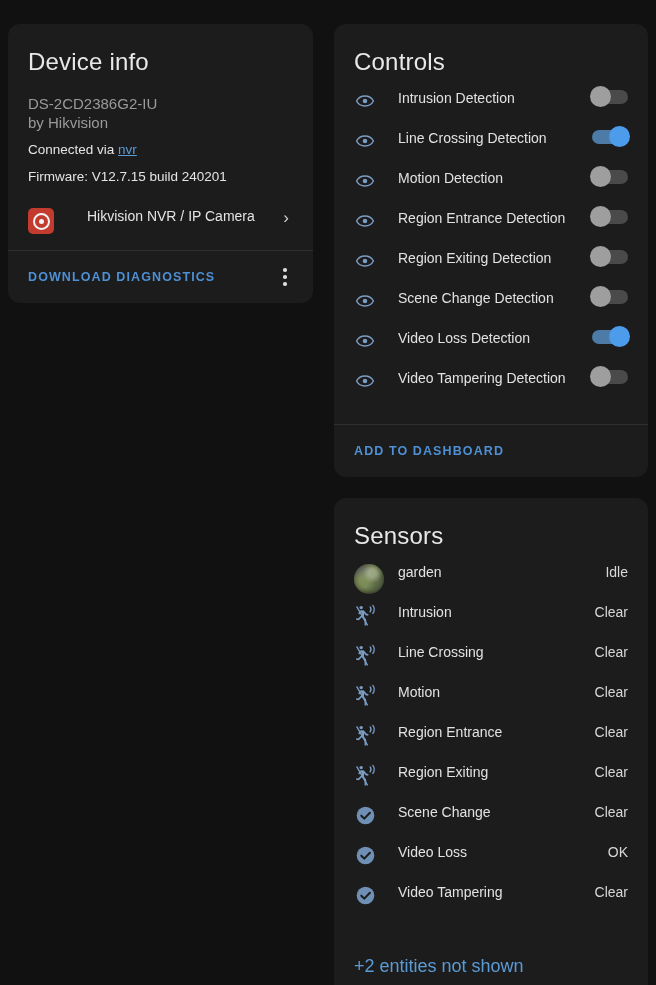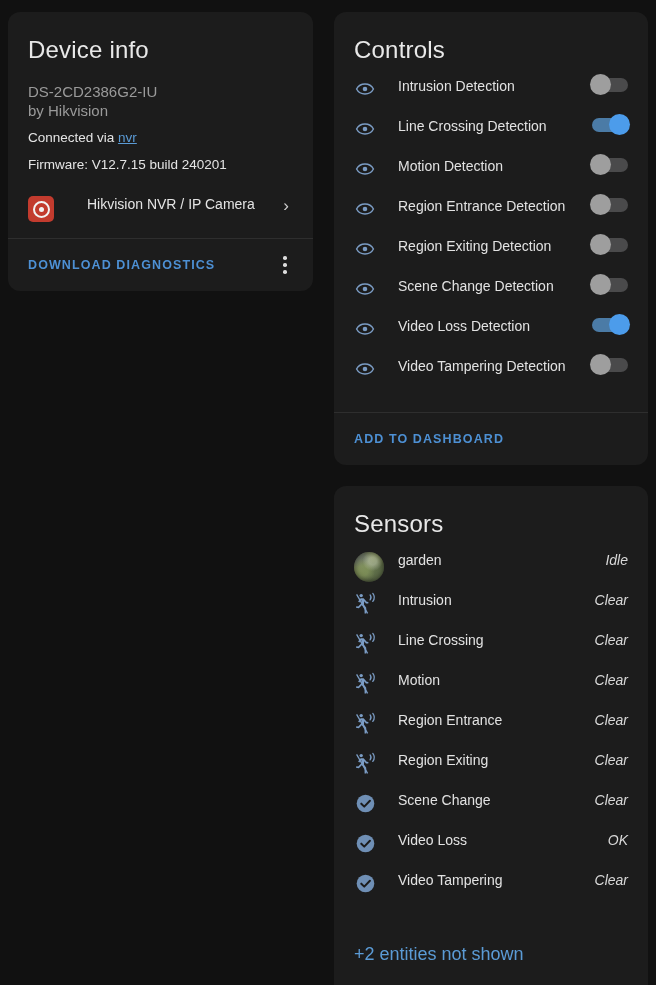--- a/index.html
+++ b/index.html
@@ -14,21 +14,21 @@
 
   .page {
     position: relative;
     width: 656px;
     height: 985px;
     background: #111111;
   }
 
   .column {
     position: absolute;
-    top: 12px;
+    top: 24px;
   }
   .col-left  { left: 8px;   width: 305px; }
   .col-right { left: 334px; width: 314px; }
 
   .card {
     background: #1c1c1c;
     border-radius: 12px;
     overflow: hidden;
     margin-bottom: 21px;
   }
@@ -143,21 +143,20 @@
   .row-label {
     flex: 1 1 auto;
     font-size: 14px;
     color: #e2e2e2;
   }
   .row-value {
     font-size: 14px;
     color: #d8d8d8;
     text-align: right;
     flex: 0 0 auto;
-    font-style: italic;
   }
 
   
   .toggle {
     width: 36px; height: 14px;
     border-radius: 7px;
     position: relative;
     flex: 0 0 auto;
     cursor: pointer;
     background: #4a4a4b;

